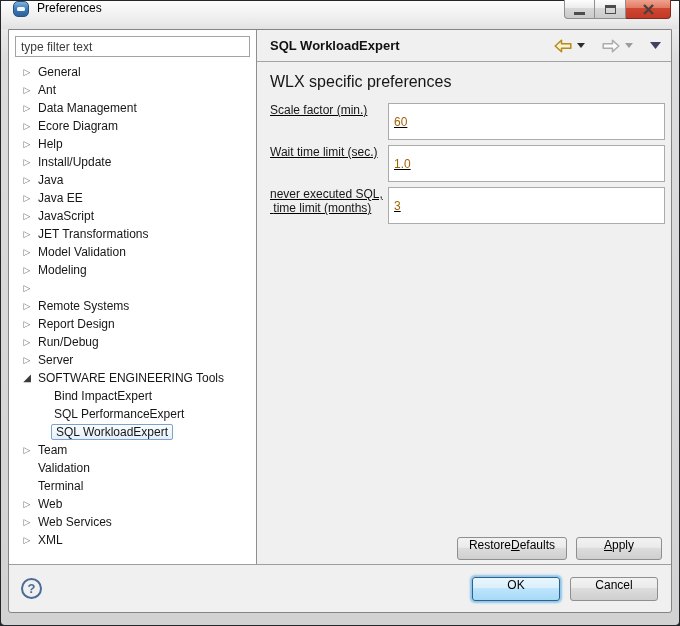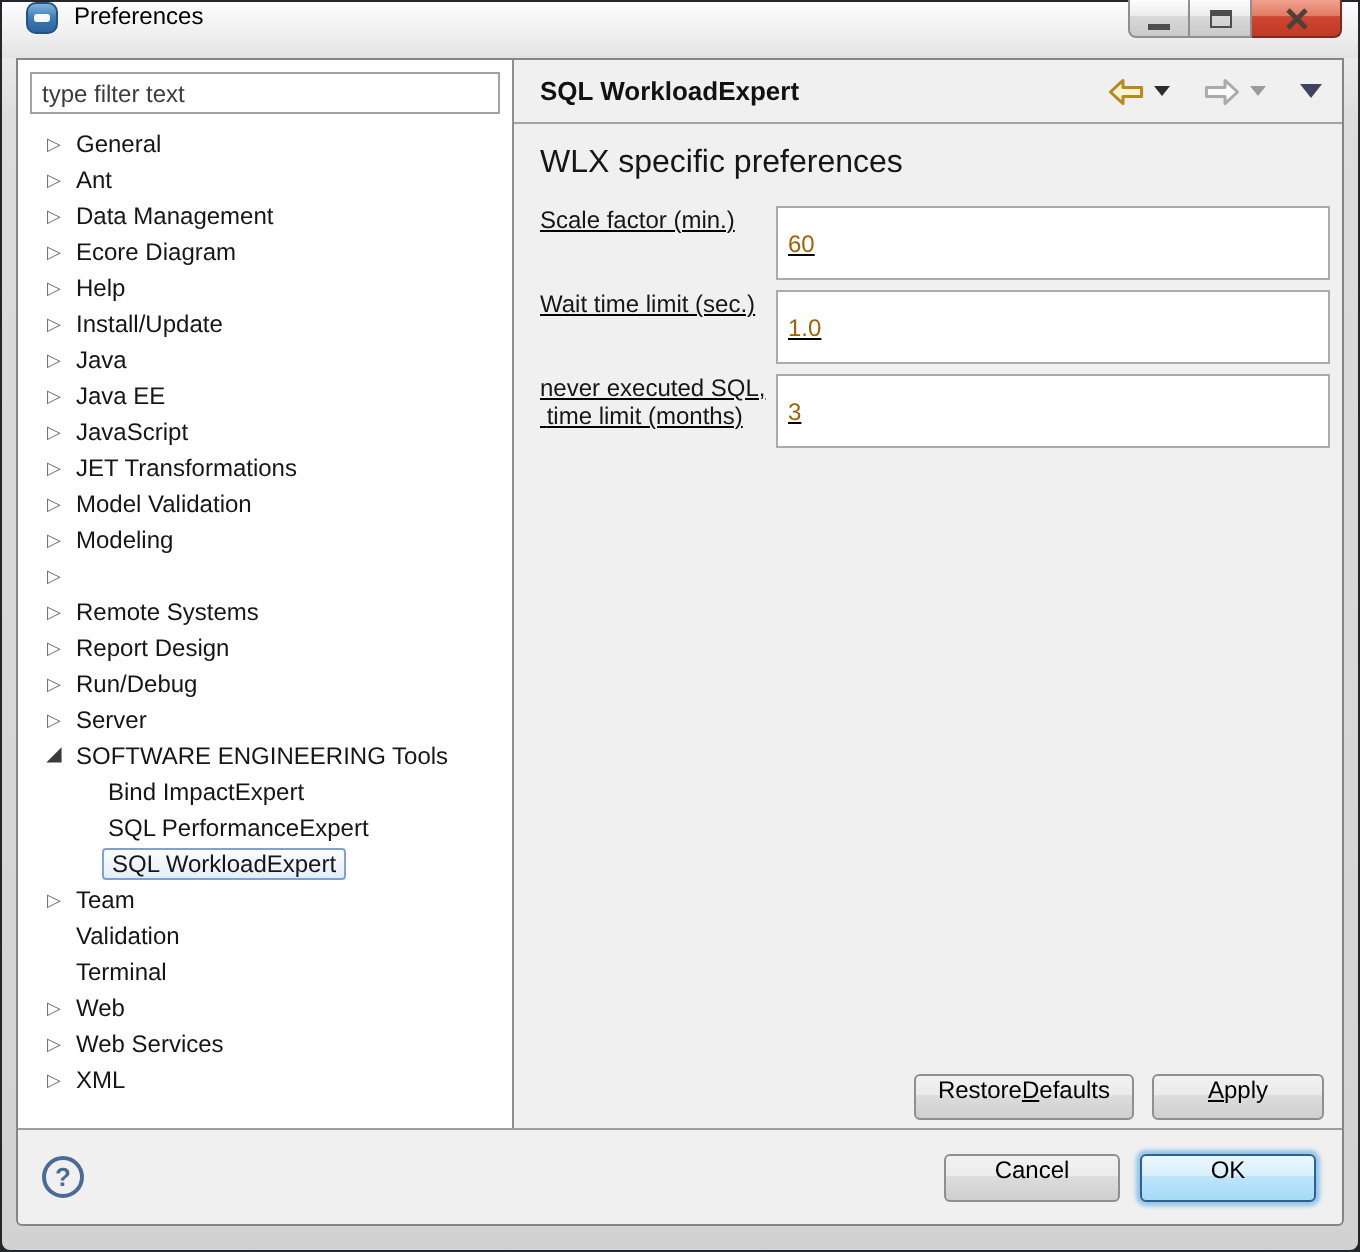--- a/index.html
+++ b/index.html
@@ -344,17 +344,17 @@
             <span>pply</span>
         </button>
       </div>
     </div>
 
   </div>
 
   <div class="bottombar">
     <span class="help-icon">?</span>
     <span class="footer-btns">
+      <button class="btn btn-default">OK</button>
       <button class="btn">Cancel</button>
-      <button class="btn btn-default">OK</button>
     </span>
   </div>
 </div>
 
 </body></html>

